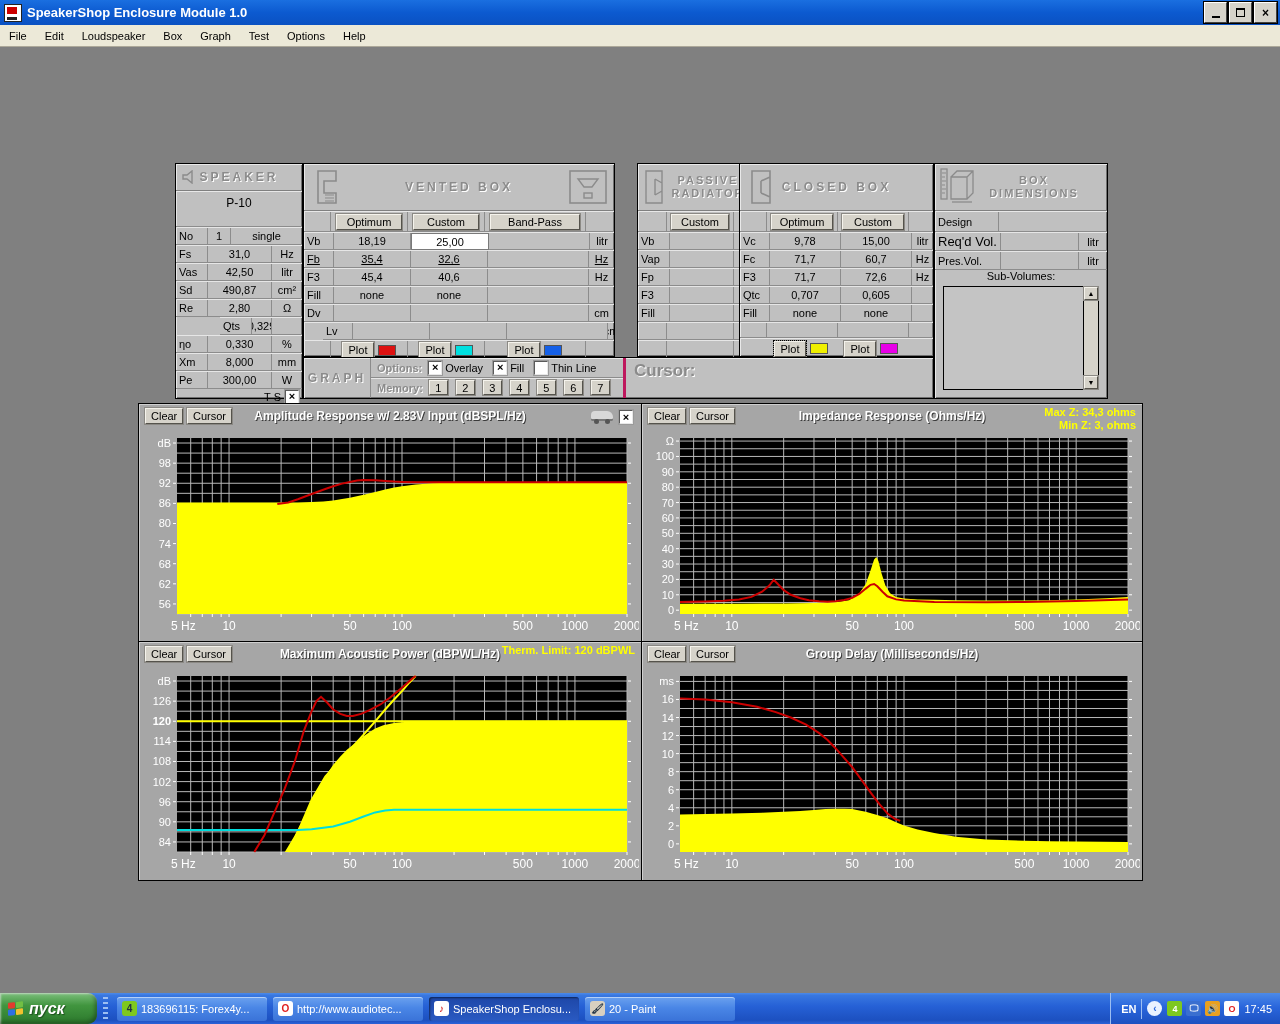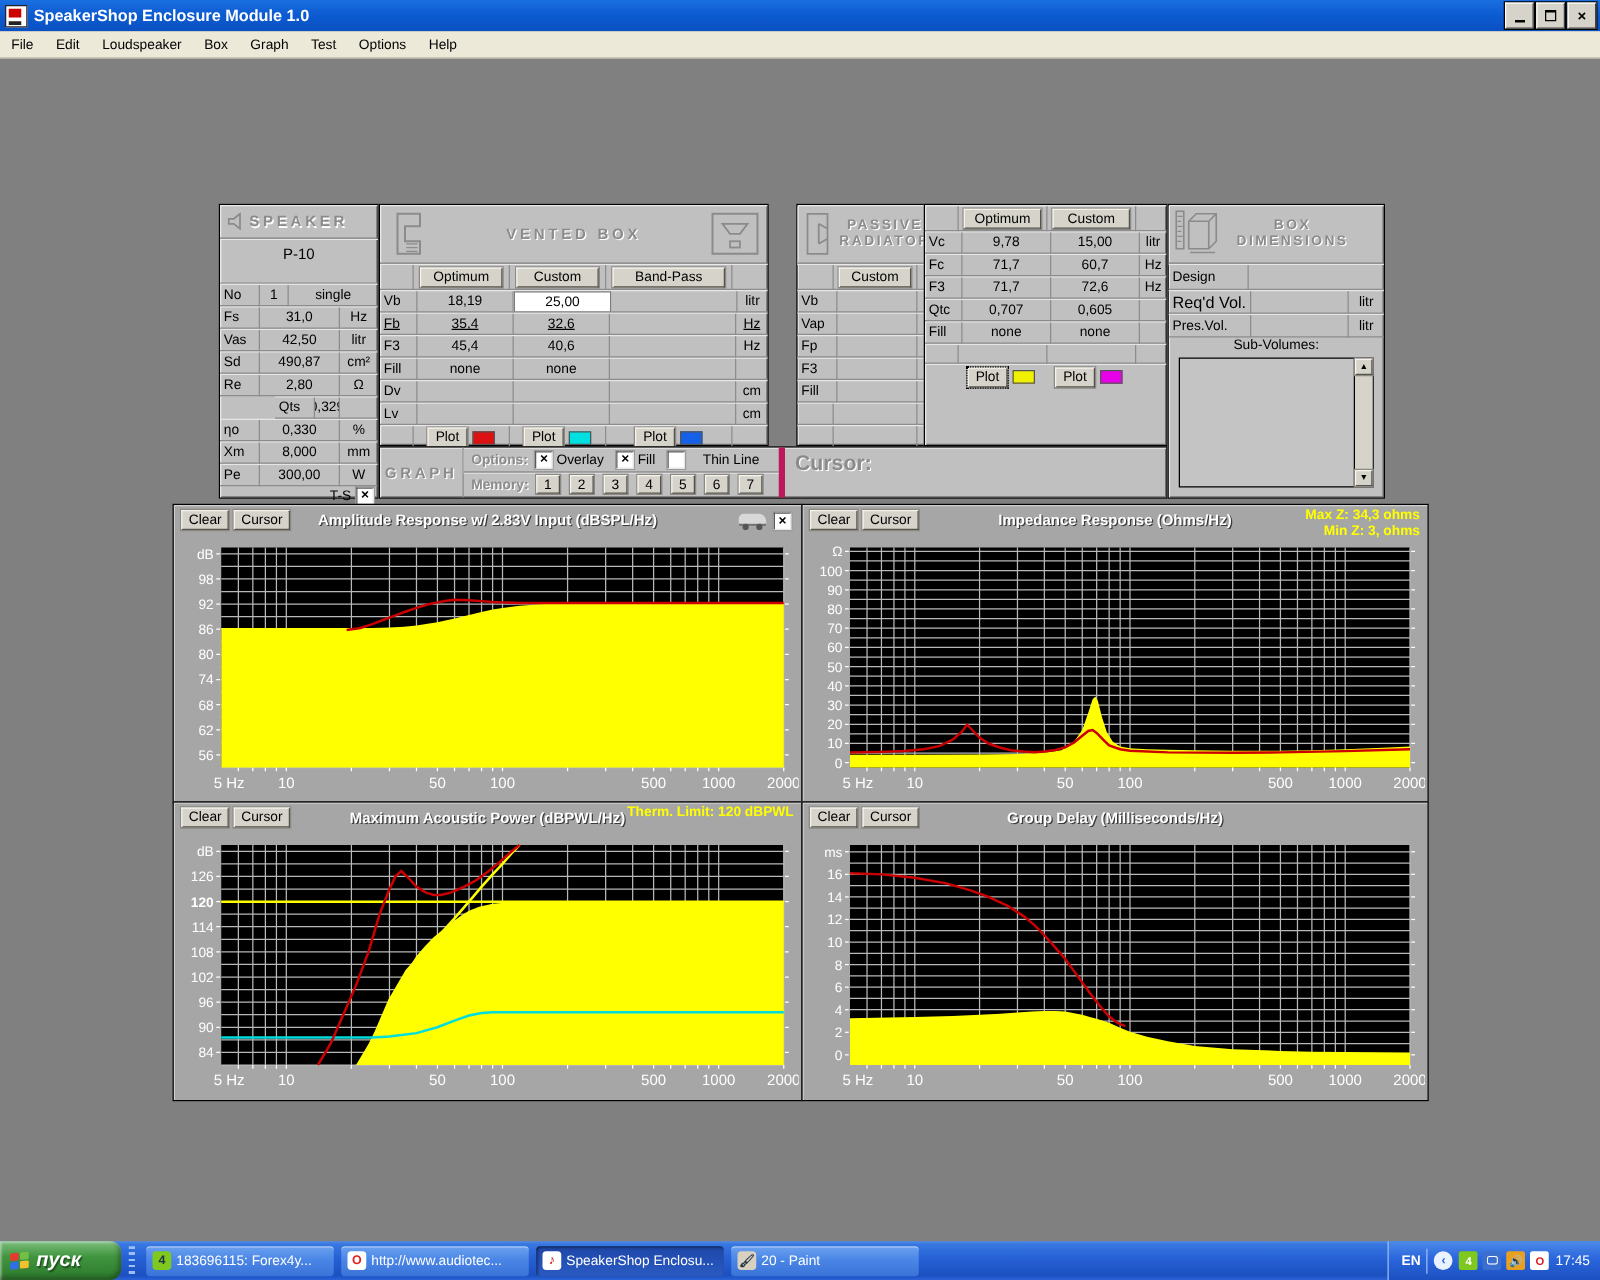--- a/index.html
+++ b/index.html
@@ -218,21 +218,21 @@
         <div class="tcell" style="flex: 1 1 0%; border-right: none;"></div>
       </div>
       <div class="trow" style="height: 17px;">
         <div class="tcell tlabel" style="width: 26px;">Dv</div>
         <div class="tcell" style="width: 76px;"></div>
         <div class="tcell" style="width: 76px;"></div>
         <div class="tcell" style="width: 100px;"></div>
         <div class="tcell" style="flex: 1 1 0%; border-right: none;">cm</div>
       </div>
       <div class="trow" style="height: 17px;">
-        <div class="tcell tlabel" style="width: 26px;">Lv</div>
+        <div class="tcell tlabel" style="width: 26px; margin-left: 19px;">Lv</div>
         <div class="tcell" style="width: 76px;"></div>
         <div class="tcell" style="width: 76px;"></div>
         <div class="tcell" style="width: 100px;"></div>
         <div class="tcell" style="flex: 1 1 0%; border-right: none;">cm</div>
       </div>
       <div class="trow" style="height: 19px;">
         <div class="tcell" style="width: 26px;"></div>
         <div class="tcell" style="width: 76px;">
           <span class="btn">Plot</span>
           <span class="swatch" style="background: rgb(221, 17, 17);"></span>
@@ -301,20 +301,26 @@
         <div class="tcell" style="width: 26px; border-right: none;"></div>
       </div>
       <div class="trow" style="height: 19px; justify-content: center; align-items: center;">
         <span class="btn">Plot</span>
         <span class="swatch" style="background: rgb(34, 204, 51);"></span>
       </div>
     </div>
 </div>
 
 <div class="panel" style="left:739px;top:163px;width:193px;height:192px;">
+  <div class="hdr" style="height:46px;">
+    <svg width="26" height="36" viewBox="0 0 26 36" style="position:absolute;left:8px;">
+      <path d="M4 2 L22 2 L22 34 L4 34 Z M13 12 L22 8 M13 12 L13 24 M13 24 L22 28" fill="none" stroke="#8b8b8b" stroke-width="1.6"></path>
+    </svg>
+    <span class="emboss">CLOSED BOX</span>
+  </div>
   <div id="closed-table">
       <div class="trow" style="height: 20px;">
         <div class="tcell" style="width: 26px;"></div>
         <div class="tcell" style="width: 70px;">
           <span class="btn" style="width: 62px;">Optimum</span>
         </div>
         <div class="tcell" style="width: 70px;">
           <span class="btn" style="width: 62px;">Custom</span>
         </div>
         <div class="tcell" style="flex: 1 1 0%; border-right: none;"></div>
@@ -401,33 +407,33 @@
       <div class="btn" style="width:14px;height:13px;padding:0;font-size:7px;">▲</div>
       <div class="btn" style="width:14px;height:13px;padding:0;font-size:7px;">▼</div>
     </div>
   </div>
 </div>
 
 <div class="panel" style="left:303px;top:357px;width:629px;height:40px;display:flex;">
   <div style="width:66px;display:flex;align-items:center;justify-content:center;border-right:1px solid #8c8c8c;">
     <span class="emboss">GRAPH</span>
   </div>
-  <div style="width:252px;border-right:5px solid #be185d;">
+  <div style="width:252px;border-right:3px solid #be185d;">
     <div class="optrow" style="border-bottom:1px solid #8c8c8c;box-shadow:0 1px 0 #e6e6e6;">
       <span class="emboss" style="letter-spacing:0;font-size:11px;margin:0 6px;">Options:</span>
       <span id="option-checks" style="display:flex;align-items:center;gap:10px;">
           <span style="display: inline-flex; align-items: center; gap: 3px;">
             <span class="cb">×</span>
             <span>Overlay</span>
           </span>
           <span style="display: inline-flex; align-items: center; gap: 3px;">
             <span class="cb">×</span>
             <span>Fill</span>
           </span>
-          <span style="display: inline-flex; align-items: center; gap: 14px;">
+          <span style="display: inline-flex; align-items: center; gap: 3px;">
             <span class="cb"></span>
             <span>Thin Line</span>
           </span>
         </span>
     </div>
     <div class="optrow">
       <span class="emboss" style="letter-spacing:0;font-size:11px;margin:0 6px;">Memory:</span>
       <span id="memory-btns" style="display:flex;gap:8px;">
           <span class="btn memBtn">1</span>
           <span class="btn memBtn">2</span>

